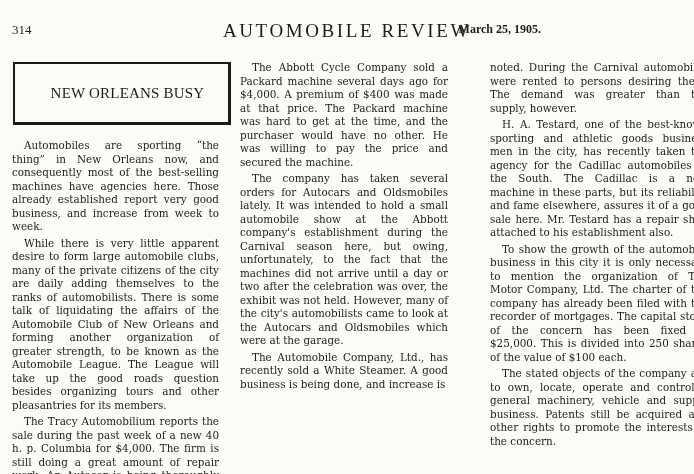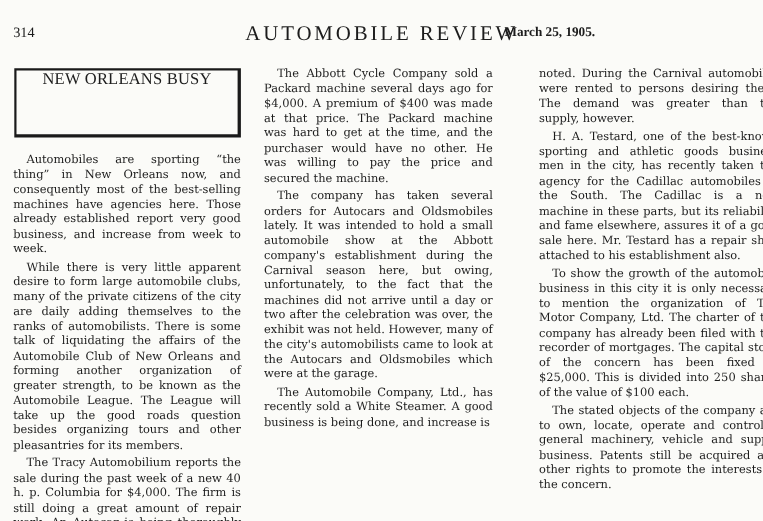--- a/index.html
+++ b/index.html
@@ -16,21 +16,21 @@
   .date { position: absolute; right: 14px; top: 2px; font-family: "Liberation Serif", serif; font-size: 12px; font-weight: bold; }
   .col { position: absolute; font-size: 10.4px; line-height: 13.5px; text-align: justify; }
   .col p { margin: 0 0 3px 0; text-indent: 12px; }
   .col p.cont { text-indent: 0; }
   .c1 { left: 12px; top: 139px; width: 207px; }
   .c2 { left: 240px; top: 61px; width: 208px; }
   .c3 { left: 466px; top: 61px; width: 218px; margin-left: 24px; }
   .headline-box {
     position: absolute; left: 13px; top: 62px; width: 201px; height: 58px;
     border: 2px solid #1a1a1a; border-right-width: 3px; border-bottom-width: 3px;
-    display: flex; justify-content: center;
+    display: flex; align-items: center; justify-content: center; padding-left: 12px;
   }
   .headline { font-family: "Liberation Serif", serif; font-size: 15px; letter-spacing: 0.2px; }
 </style>
 </head>
 <body>
 
 <div class="header">
   <span class="page-no">314</span>
   <span class="journal">AUTOMOBILE REVIEW</span>
   <span class="date">March 25, 1905.</span>

